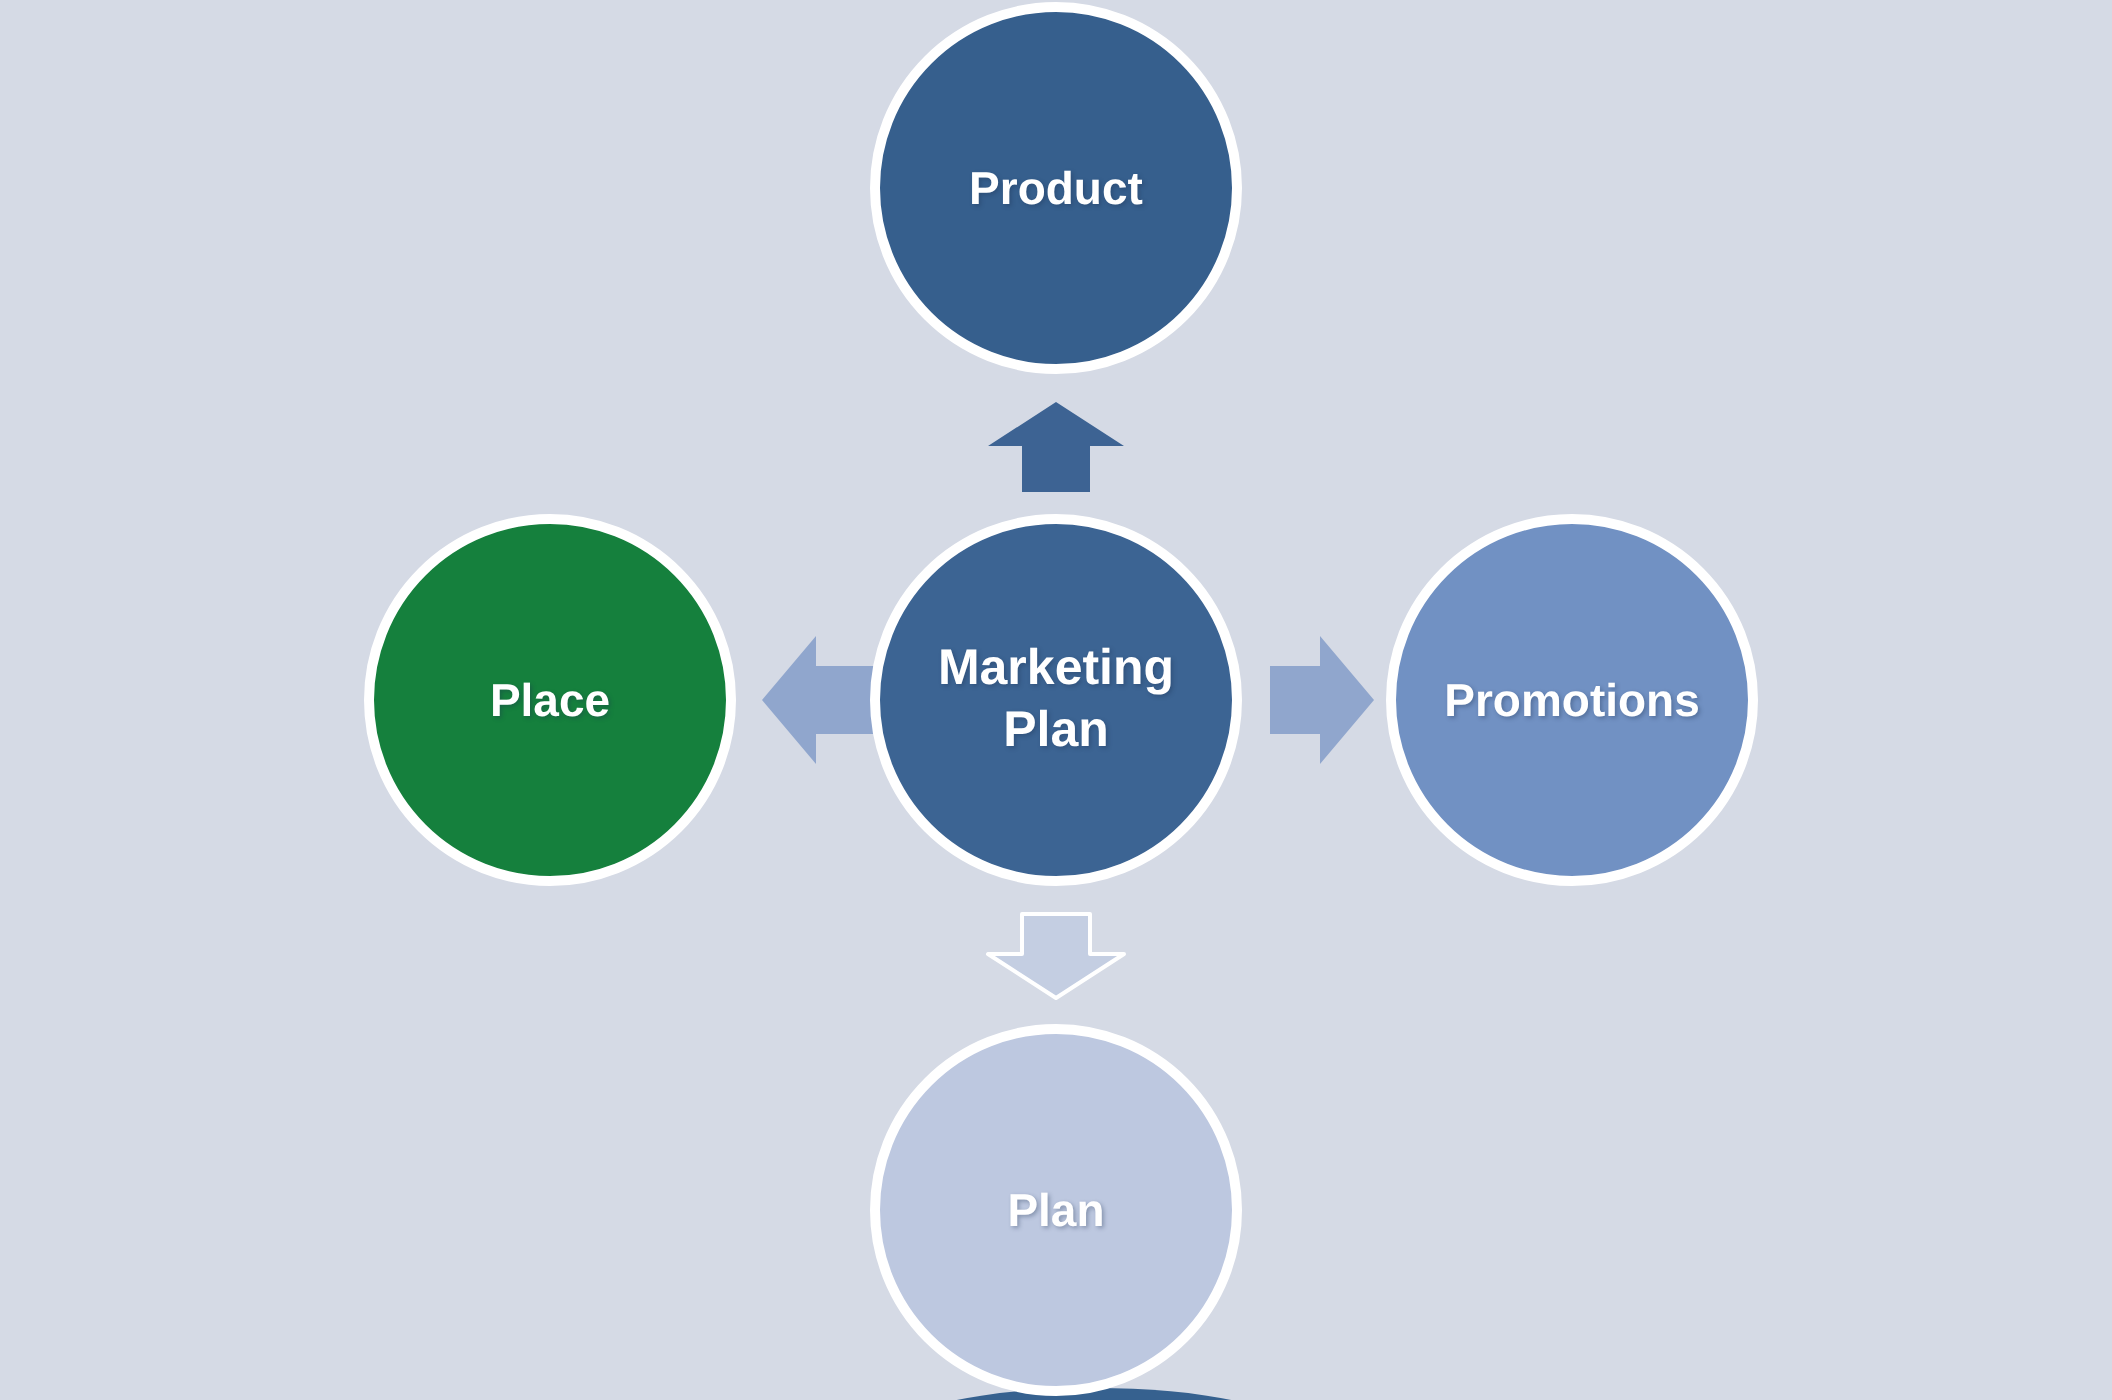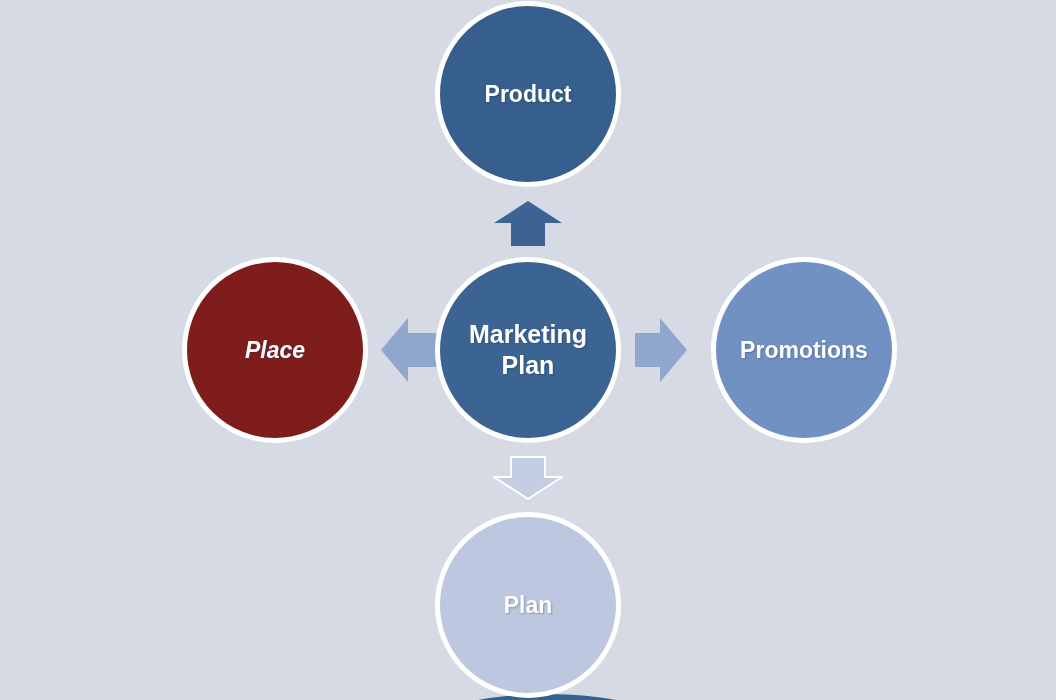--- a/index.html
+++ b/index.html
@@ -25,21 +25,21 @@
     font-size:23px;
     font-weight:600;
     line-height:30px;
     white-space:pre-line;
     text-shadow:1px 1px 2px rgba(30,50,80,0.35);
   }
   .circle.center-node .label{font-size:25px;line-height:31px;}
   .node-product{left:435px;top:1px;background:#365F8D;}
   .node-center{left:435px;top:257px;background:#3C6493;}
   .node-place{left:182px;top:257px;background:#7191C3;}
-  .node-promotions{left:711px;top:257px;background:#7191C3;}
+  .node-promotions{left:693px;top:257px;background:#7191C3;}
   .node-price{left:435px;top:512px;background:#BDC8E0;}
   .bottom-partial{
     position:absolute;
     left:447px;top:694px;
     width:200px;height:30px;
     background:#36618F;
     border-radius:100px 100px 0 0 / 22px 22px 0 0;
   }
 </style>
 </head>
@@ -53,21 +53,21 @@
     <polygon points="494,223 528,201 562,223 545,223 545,246 511,246 511,223" fill="#3D6393"></polygon>
     <polygon points="635,333 660,333 660,318 687,350 660,382 660,367 635,367" fill="#90A6CD"></polygon>
     <polygon stroke="#FFFFFF" stroke-width="2" stroke-linejoin="round" points="511,457 545,457 545,477 562,477 528,499 494,477 511,477" fill="#C4CEE2"></polygon>
     <polygon points="440,333 408,333 408,318 381,350 408,382 408,367 440,367" fill="#90A6CD"></polygon>
   </svg>
 
   <div class="circle node-product" style="background: rgb(54, 95, 141);">
     <span class="label">Product</span>
   </div>
 
-  <div class="circle node-place" style="background: #7f1d1d; font-style: italic;">
+  <div class="circle node-place" style="background: #15803d;">
     <span class="label">Place</span>
   </div>
 
   <div class="circle center-node node-center" style="background: rgb(60, 100, 147);">
     <span class="label">Marketing
 Plan</span>
   </div>
 
   <div class="circle node-promotions" style="background: rgb(113, 145, 195);">
     <span class="label">Promotions</span>

